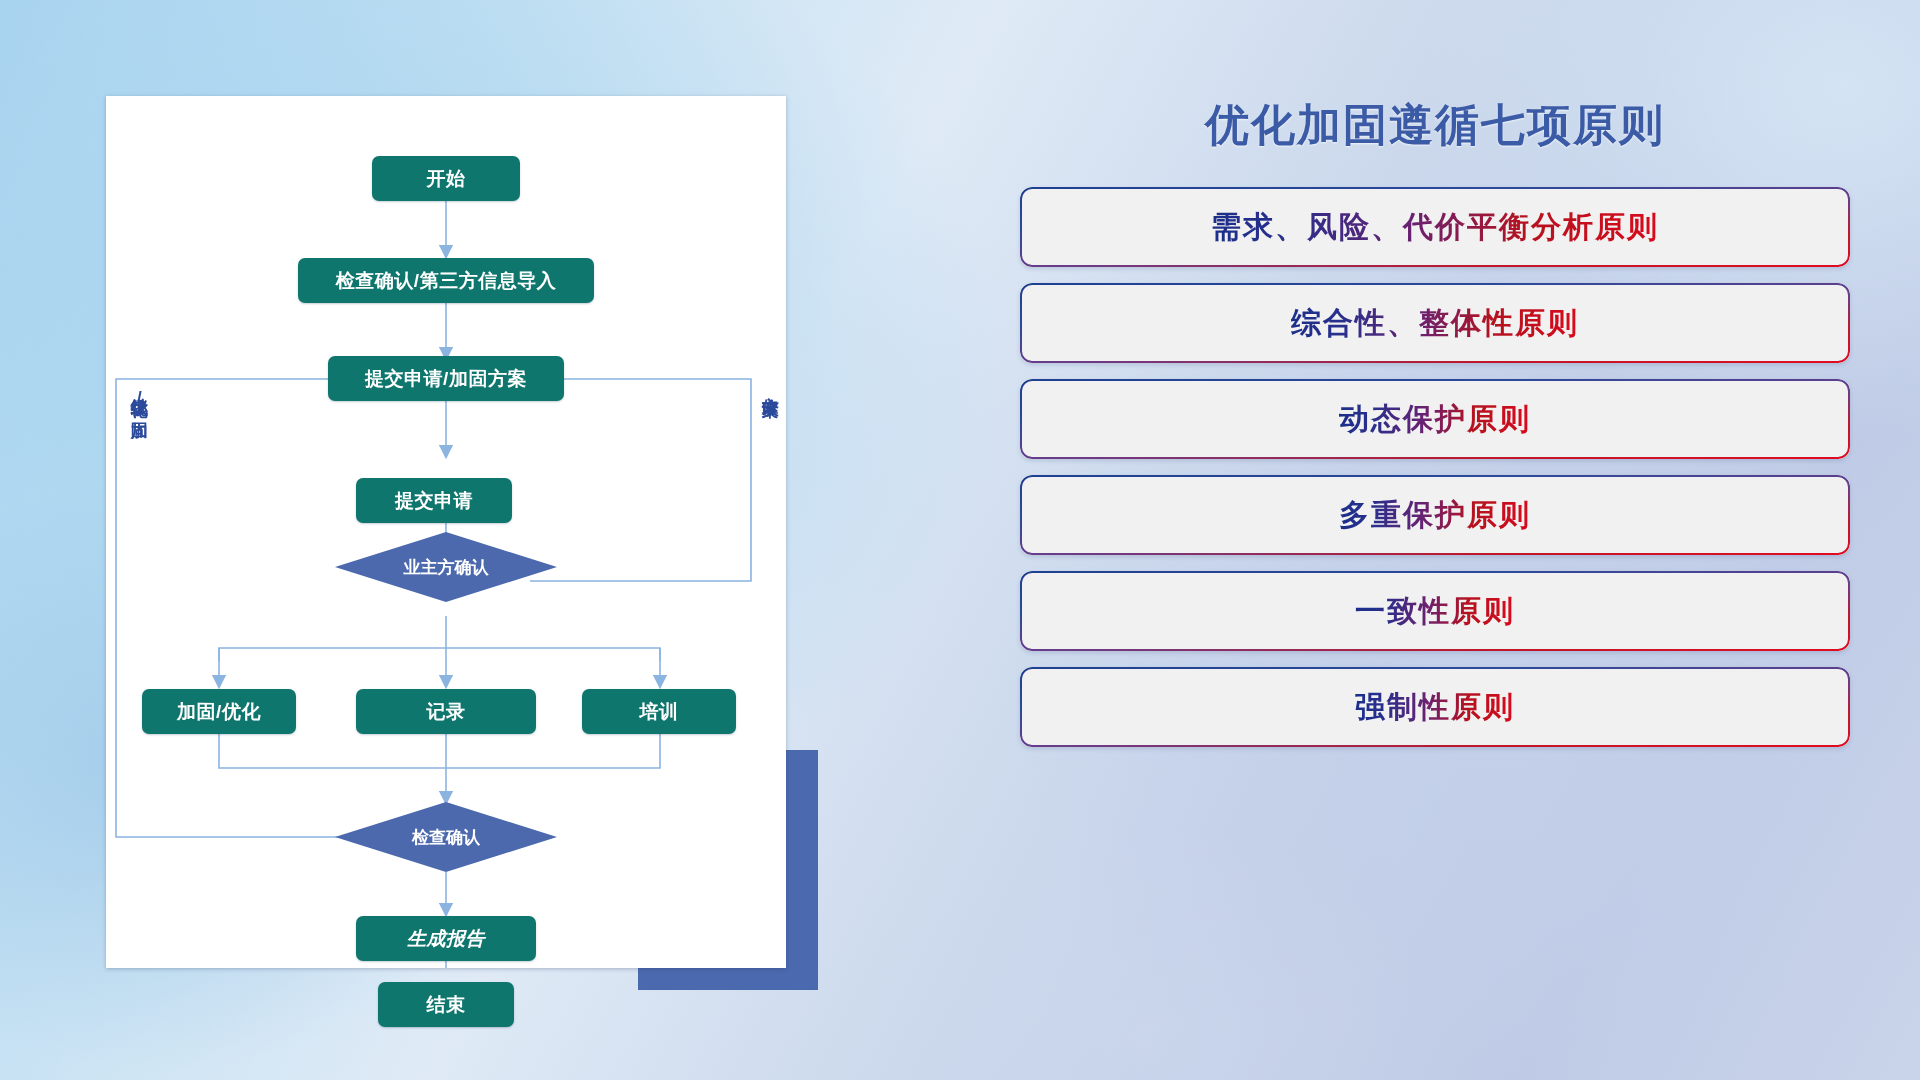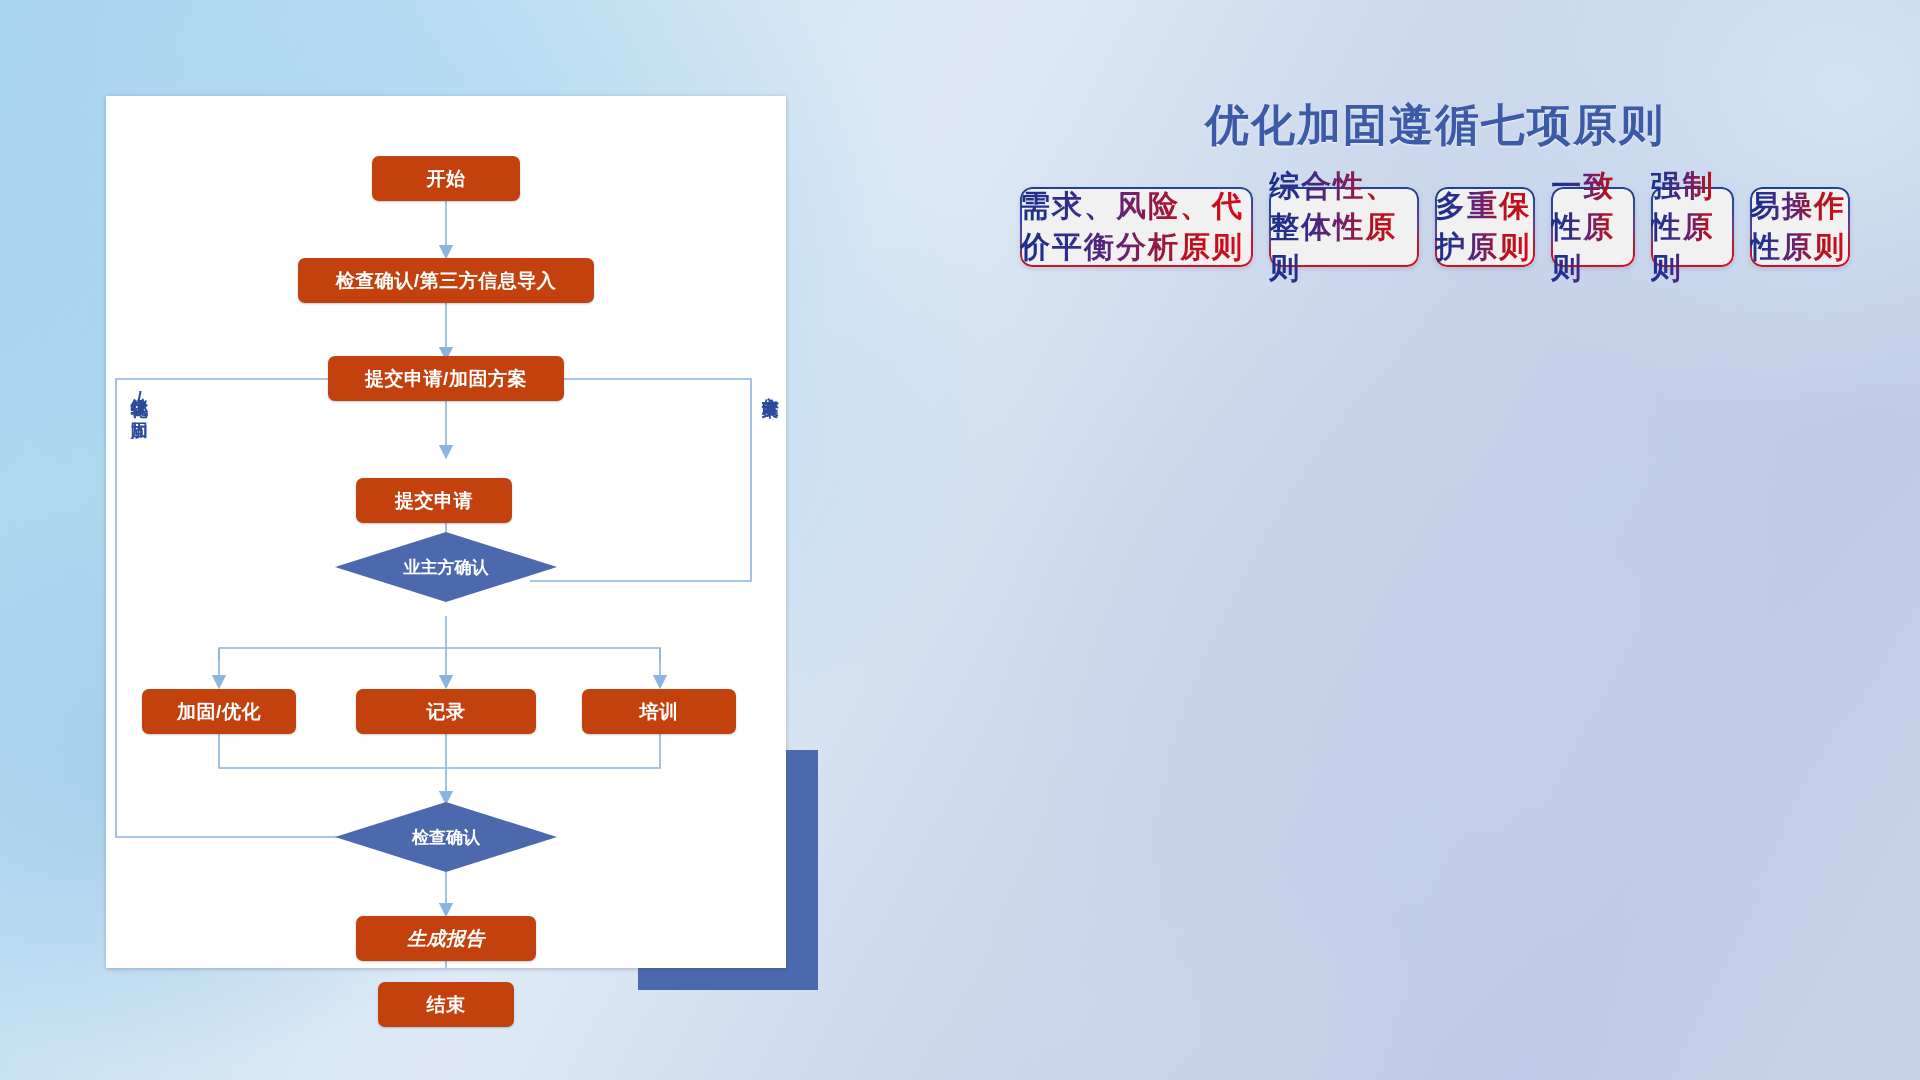--- a/index.html
+++ b/index.html
@@ -52,21 +52,21 @@
     background: #ffffff;
     z-index: 2;
     box-shadow: 0 1px 4px rgba(40,60,100,0.30);
   }
 
   .flow-svg { position: absolute; left: 0; top: 0; width: 680px; height: 872px; }
 
   
   .node {
     position: absolute;
-    background: #c2410c;
+    background: #0f766e;
     border-radius: 7px;
     color: #ffffff;
     display: flex; align-items: center; justify-content: center;
     font-size: 19px;
     font-weight: 700;
     letter-spacing: 0.5px;
     white-space: nowrap;
     z-index: 4;
     box-shadow: 0 1px 2px rgba(30,50,90,0.25);
   }
@@ -101,21 +101,21 @@
   }
   .panel-title {
     text-align: center;
     font-size: 44px;
     font-weight: 700;
     color: #3b5ba6;
     letter-spacing: 2px;
     margin-bottom: 32px;
     text-shadow: 0 1px 2px rgba(255,255,255,0.7);
   }
-  .cards { display: flex; flex-direction: row; gap: 16px; }
+  .cards { display: flex; flex-direction: column; gap: 16px; }
   .p-card {
     position: relative;
     height: 80px;
     border-radius: 12px;
     background: #f1f1f1;
     display: flex; align-items: center; justify-content: center;
     box-shadow: 0 2px 4px rgba(60,80,130,0.18);
   }
   
   .p-card::before {
@@ -240,27 +240,27 @@
     <div class="panel-title">优化加固遵循七项原则</div>
 
     <div class="cards">
       <div class="p-card">
         <span class="p-text">需求、风险、代价平衡分析原则</span>
       </div>
       <div class="p-card">
         <span class="p-text">综合性、整体性原则</span>
       </div>
       <div class="p-card">
+        <span class="p-text">动态保护原则</span>
+      </div>
+      <div class="p-card">
         <span class="p-text">多重保护原则</span>
       </div>
       <div class="p-card">
         <span class="p-text">一致性原则</span>
       </div>
       <div class="p-card">
         <span class="p-text">强制性原则</span>
       </div>
-      <div class="p-card">
-        <span class="p-text">易操作性原则</span>
-      </div>
     </div>
   </div>
 
 </div>
 
 </body></html>

